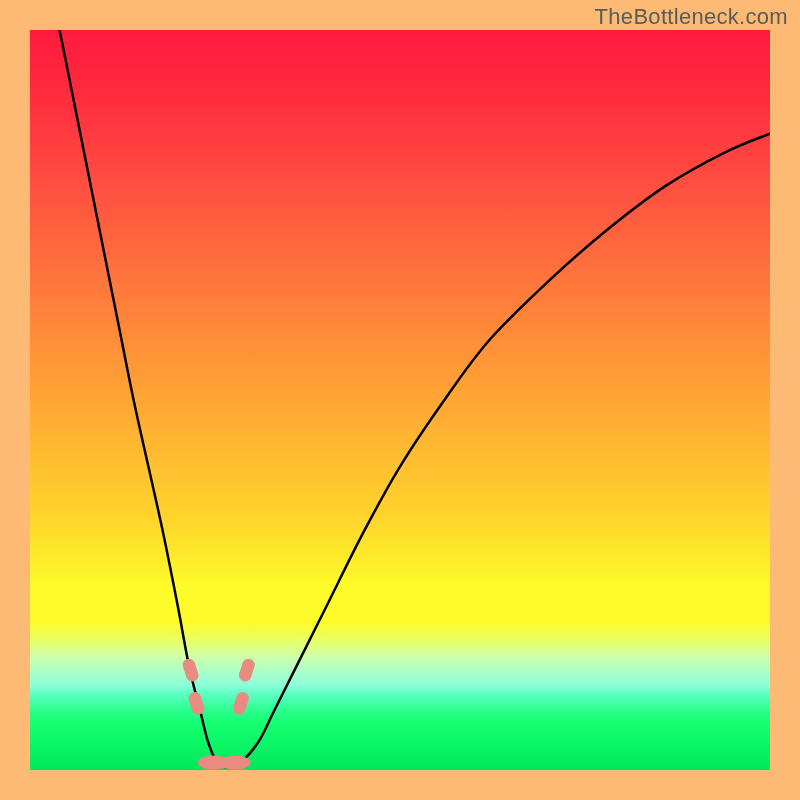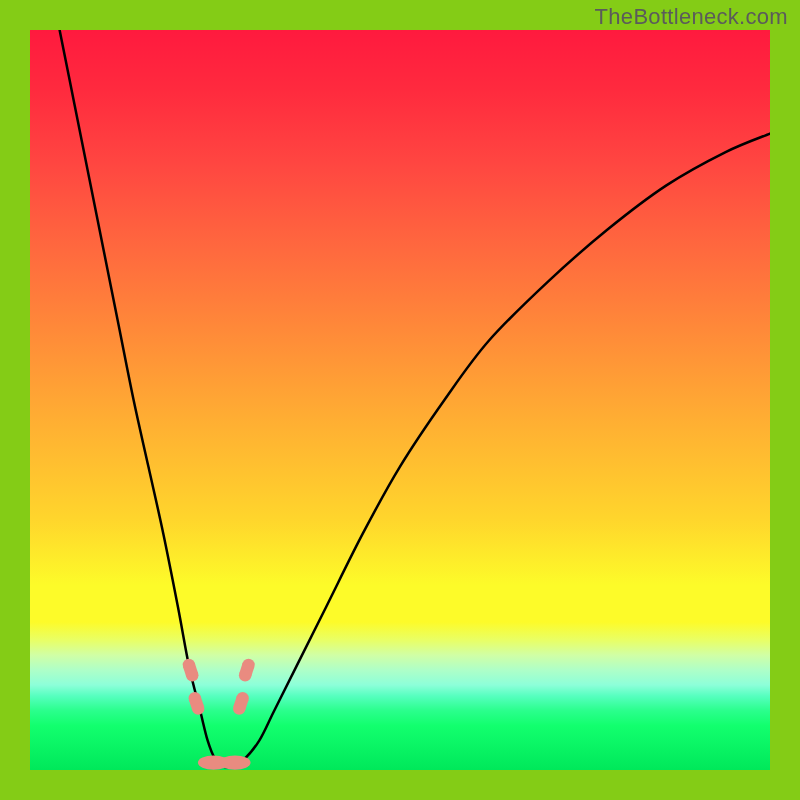--- a/index.html
+++ b/index.html
@@ -8,21 +8,21 @@
     width: 800px;
     height: 800px;
     background: #000;
     overflow: hidden;
     font-family: Arial, Helvetica, sans-serif;
   }
   .outer {
     position: relative;
     width: 800px;
     height: 800px;
-    background: #84cc16;
+    background: #fdba74;
   }
   .watermark {
     position: absolute;
     top: 4px;
     right: 12px;
     color: #5b5b5b;
     font-size: 22px;
     font-weight: 400;
     letter-spacing: 0.3px;
     z-index: 40;

